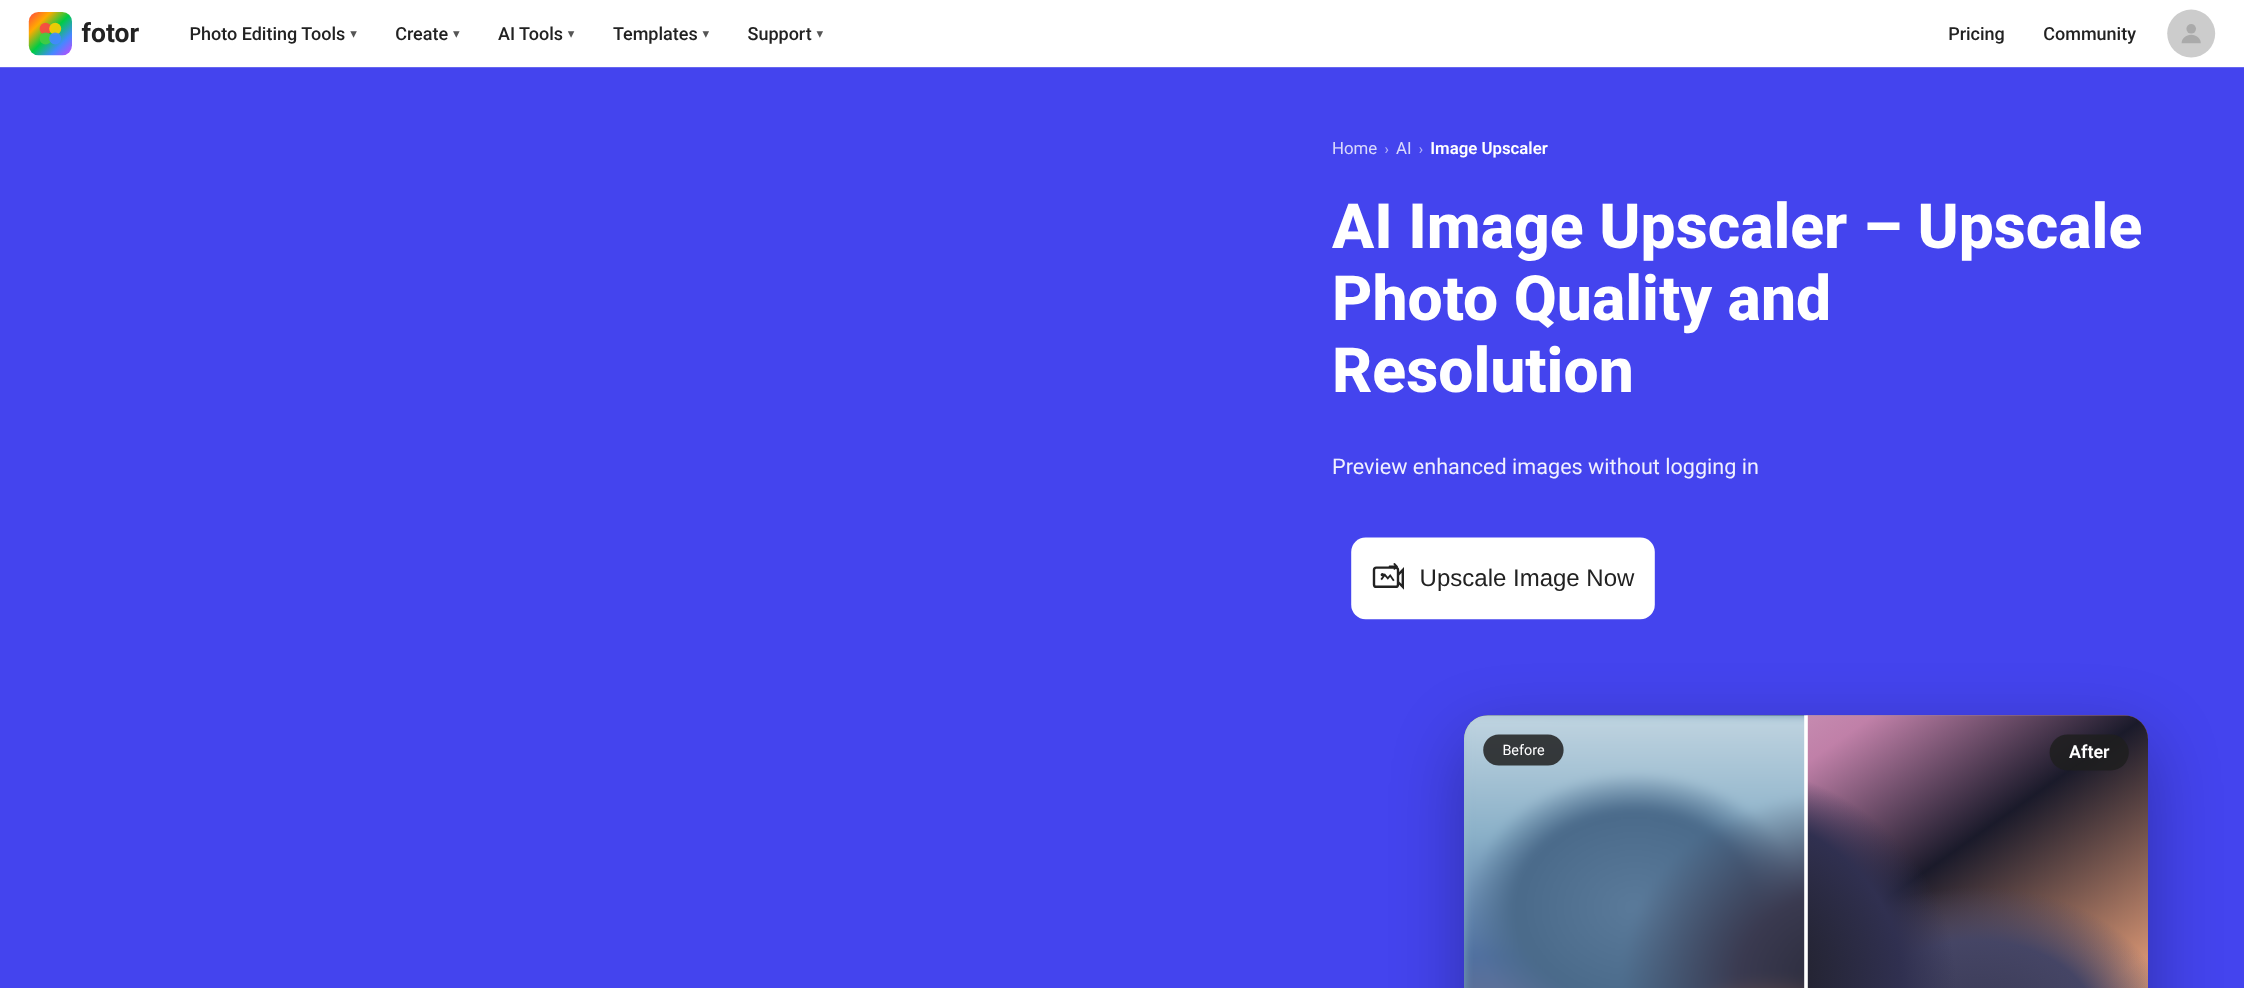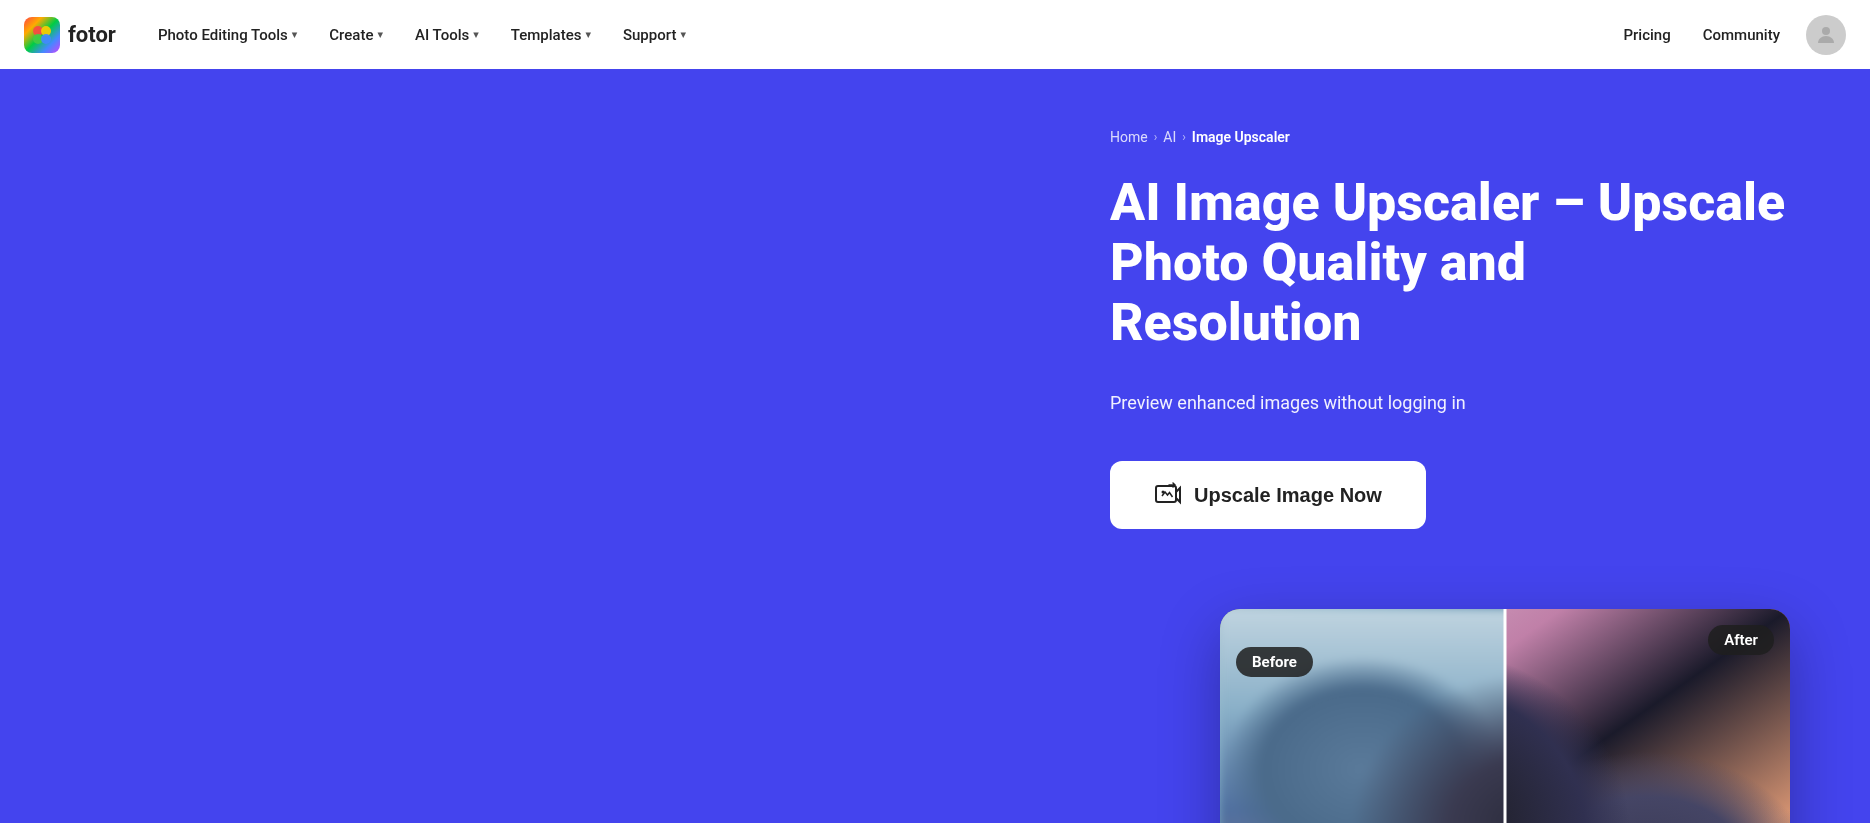--- a/index.html
+++ b/index.html
@@ -8,21 +8,21 @@
       background-color: #4040e8;
       min-height: 823px;
       overflow-x: hidden;
     }
 
     
     nav {
       display: flex;
       align-items: center;
       background: #fff;
-      height: 69px;
+      height: 56px;
       padding: 0 24px;
       gap: 0;
       position: relative;
       z-index: 10;
     }
 
     .nav-logo {
       display: flex;
       align-items: center;
       gap: 8px;
@@ -169,26 +169,27 @@
     }
 
     .cta-button {
       display: inline-flex;
       align-items: center;
       gap: 12px;
       background: #fff;
       color: #222;
       border: none;
       border-radius: 12px;
-      padding: 20px 44px;
+      padding: 20px 17px;
       font-size: 20px;
-      font-weight: 700;
+      font-weight: 400;
       cursor: pointer;
       text-decoration: none;
       transition: transform 0.1s;
+      margin-left: 16px;
     }
 
     .cta-icon {
       width: 28px;
       height: 28px;
       display: flex;
       align-items: center;
       justify-content: center;
     }
 
@@ -241,26 +242,25 @@
       transform: translateX(-50%);
       z-index: 5;
     }
 
     .label-before {
       position: absolute;
       top: 16px;
       left: 16px;
       background: rgba(30,30,30,0.85);
       color: #fff;
-      font-size: 15px;
-      font-weight: 700;
+      font-size: 12px;
+      font-weight: 400;
       padding: 6px 16px;
       border-radius: 20px;
       z-index: 6;
-      margin-top: 22px;
     }
 
     .label-after {
       position: absolute;
       top: 16px;
       right: 16px;
       background: rgba(30,30,30,0.85);
       color: #fff;
       font-size: 15px;
       font-weight: 600;

